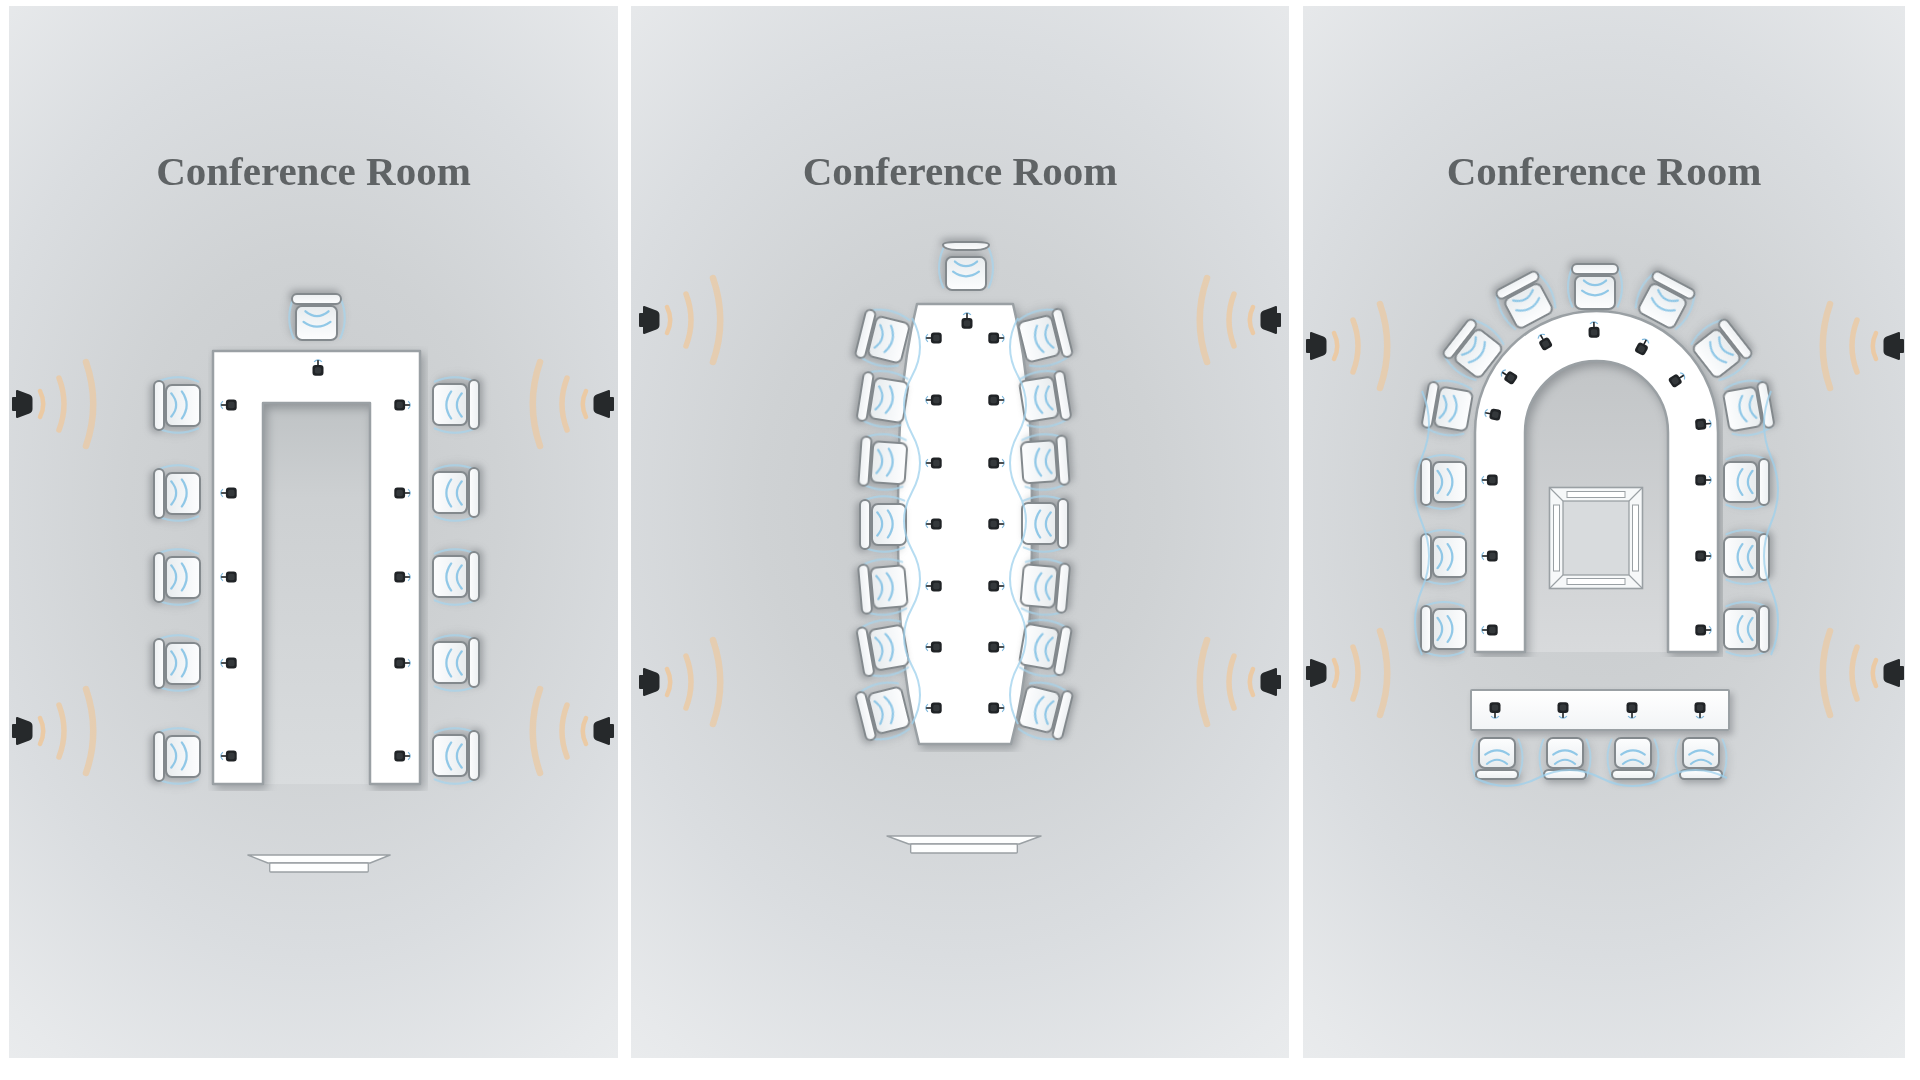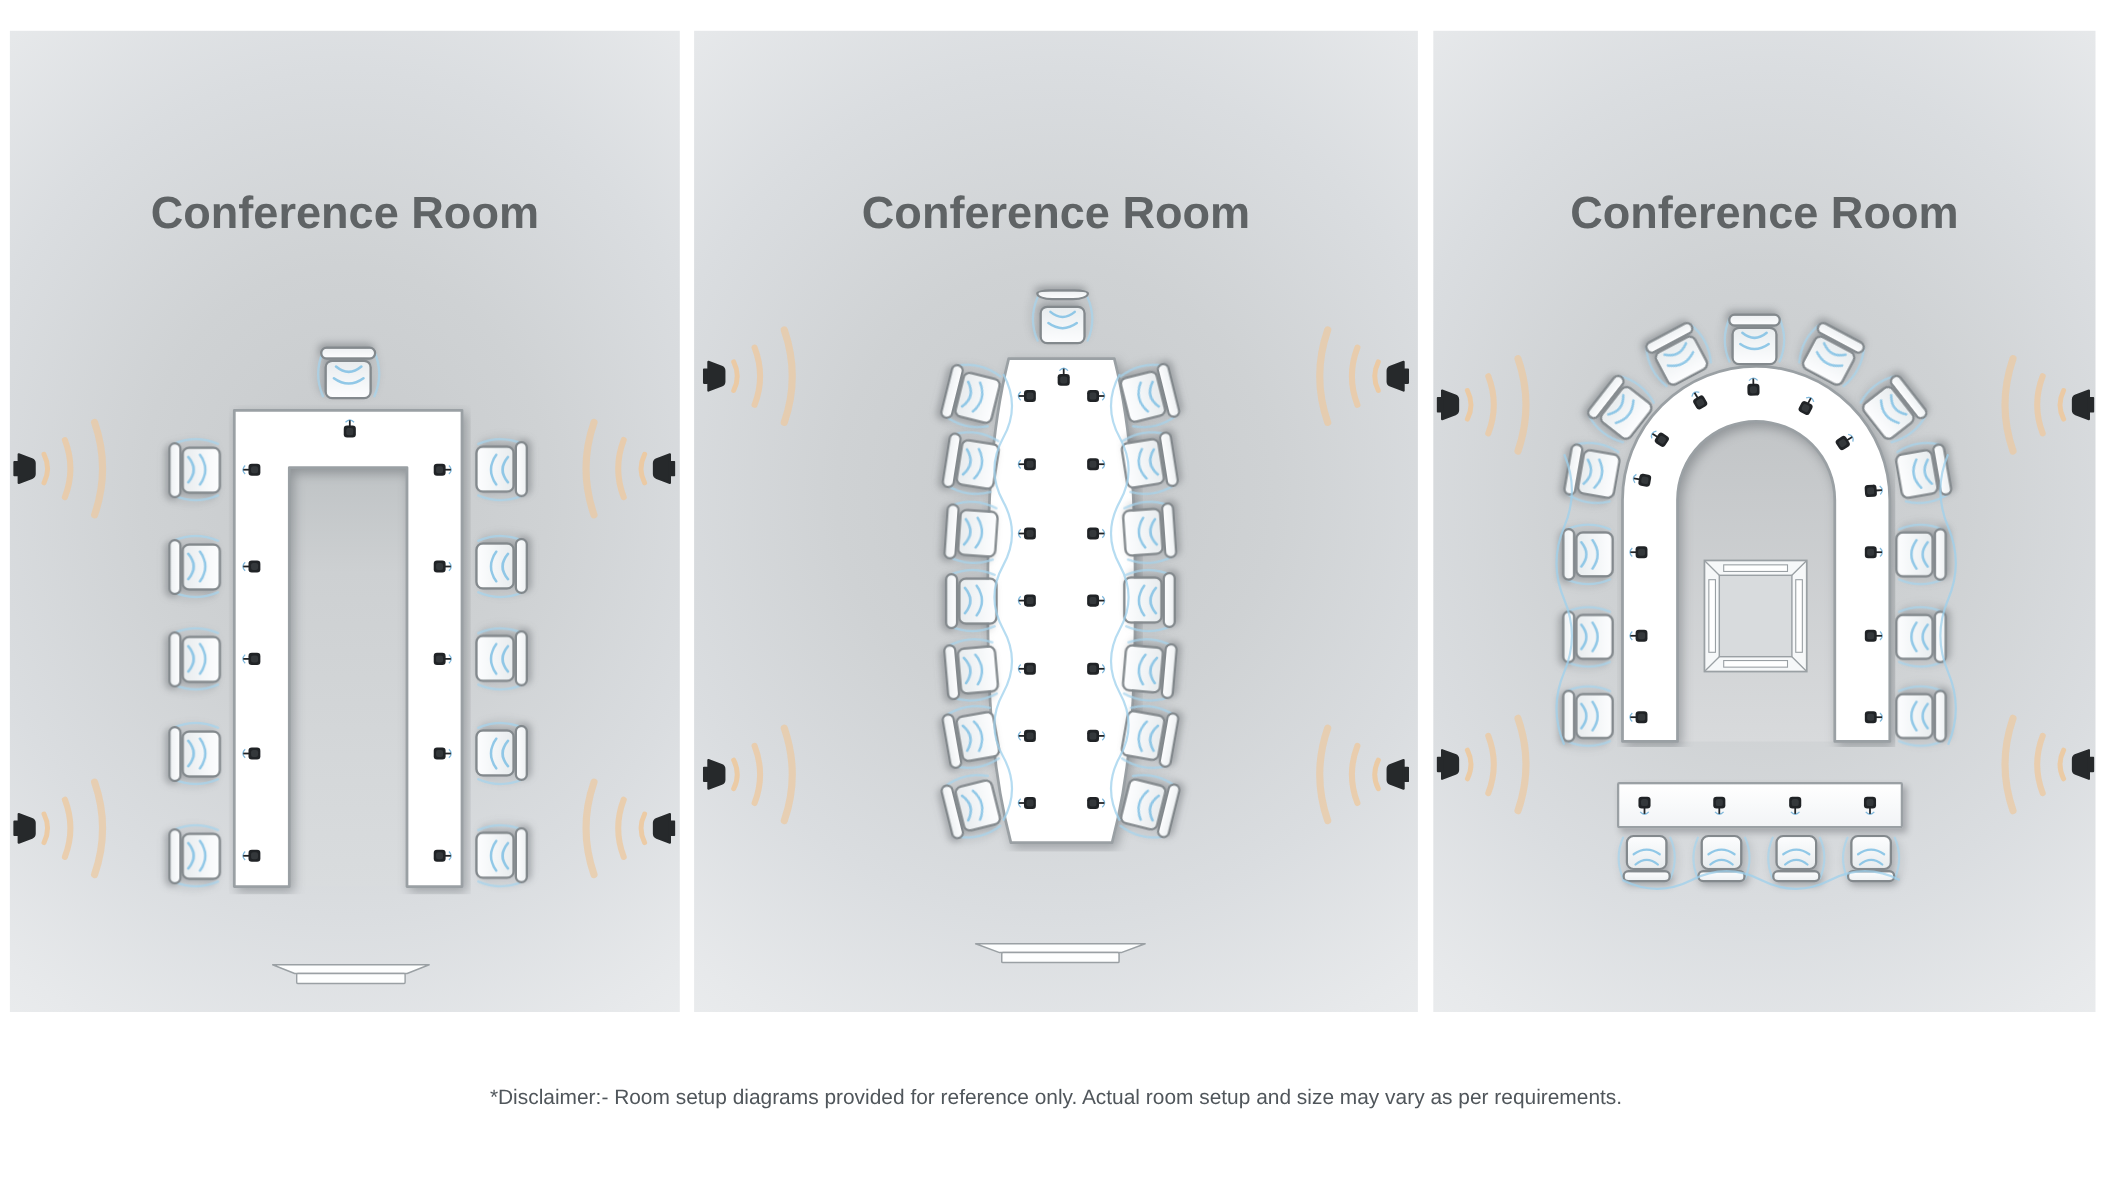--- a/index.html
+++ b/index.html
@@ -1,19 +1,19 @@
 <!DOCTYPE html>
 <html><head>
 <meta charset="utf-8">
 <style>
   html,body{margin:0;padding:0;background:#ffffff;}
   .stage{position:relative;width:1920px;height:1080px;background:#ffffff;overflow:hidden;
          font-family:"Liberation Sans",sans-serif;}
-  .panel{position:absolute;top:28px;height:892px;overflow:hidden;
-         background:radial-gradient(95% 72% at 50% 47%, #c7cacc 0%, #cfd2d4 32%, #dadde0 60%, #e7e9eb 85%, #edeff0 100%);}
+  .panel{position:absolute;top:6px;height:1052px;overflow:hidden;
+         background:radial-gradient(95% 72% at 50% 47%, #c7cacc 0%, #cfd2d4 32%, #dadde0 60%, #e7e9eb 85%, #edeff0 100%);font-family:Liberation Serif, serif;}
   .title{position:absolute;left:0;right:0;top:116px;text-align:center;
          font-weight:700;font-size:41px;line-height:1.1;color:#5f6365;letter-spacing:0;}
   .disclaimer{position:absolute;left:0;right:0;top:988px;text-align:center;
          font-size:19px;color:#50565b;z-index:40;}
   .chair{position:absolute;filter:drop-shadow(2px 3px 3.5px rgba(70,76,82,.38));}
   .seat{position:absolute;left:7%;right:7%;top:3%;bottom:24%;box-sizing:border-box;
         background:linear-gradient(180deg,#fcfdfe 0%,#f0f3f5 60%,#e8ecee 100%);
         border:2px solid #83898d;border-radius:7px;}
   .back{position:absolute;left:-1%;right:-1%;bottom:0;height:25%;box-sizing:border-box;
         background:linear-gradient(180deg,#fbfcfd,#eef1f3);
@@ -1064,14 +1064,13 @@
     <svg viewBox="0 0 120 150" width="120" height="150">
       <rect x="0" y="68" width="5" height="14" rx="1" fill="#26292b"></rect>
       <path d="M5,62 L17,66.5 Q19.5,67.5 19.5,70 V80 Q19.5,82.5 17,83.5 L5,88 Z" fill="#26292b" stroke="#26292b" stroke-width="2" stroke-linejoin="round"></path>
       <path class="oa" d="M28,62 Q34.5,75 28,88" style="stroke-width:4.5;opacity:.95"></path>
       <path class="oa" d="M47,49 Q57,75 47,101" style="stroke-width:5.5;opacity:.8"></path>
       <path class="oa" d="M74,33 Q88.5,75 74,117" style="stroke-width:6.5;opacity:.72"></path>
           </svg>
   </div>
       </div>
   </section>
-  <div class="disclaimer">*Disclaimer:- Room setup diagrams provided for reference only. Actual room setup and size may vary as per requirements.</div>
 </div>
 
 </body></html>

